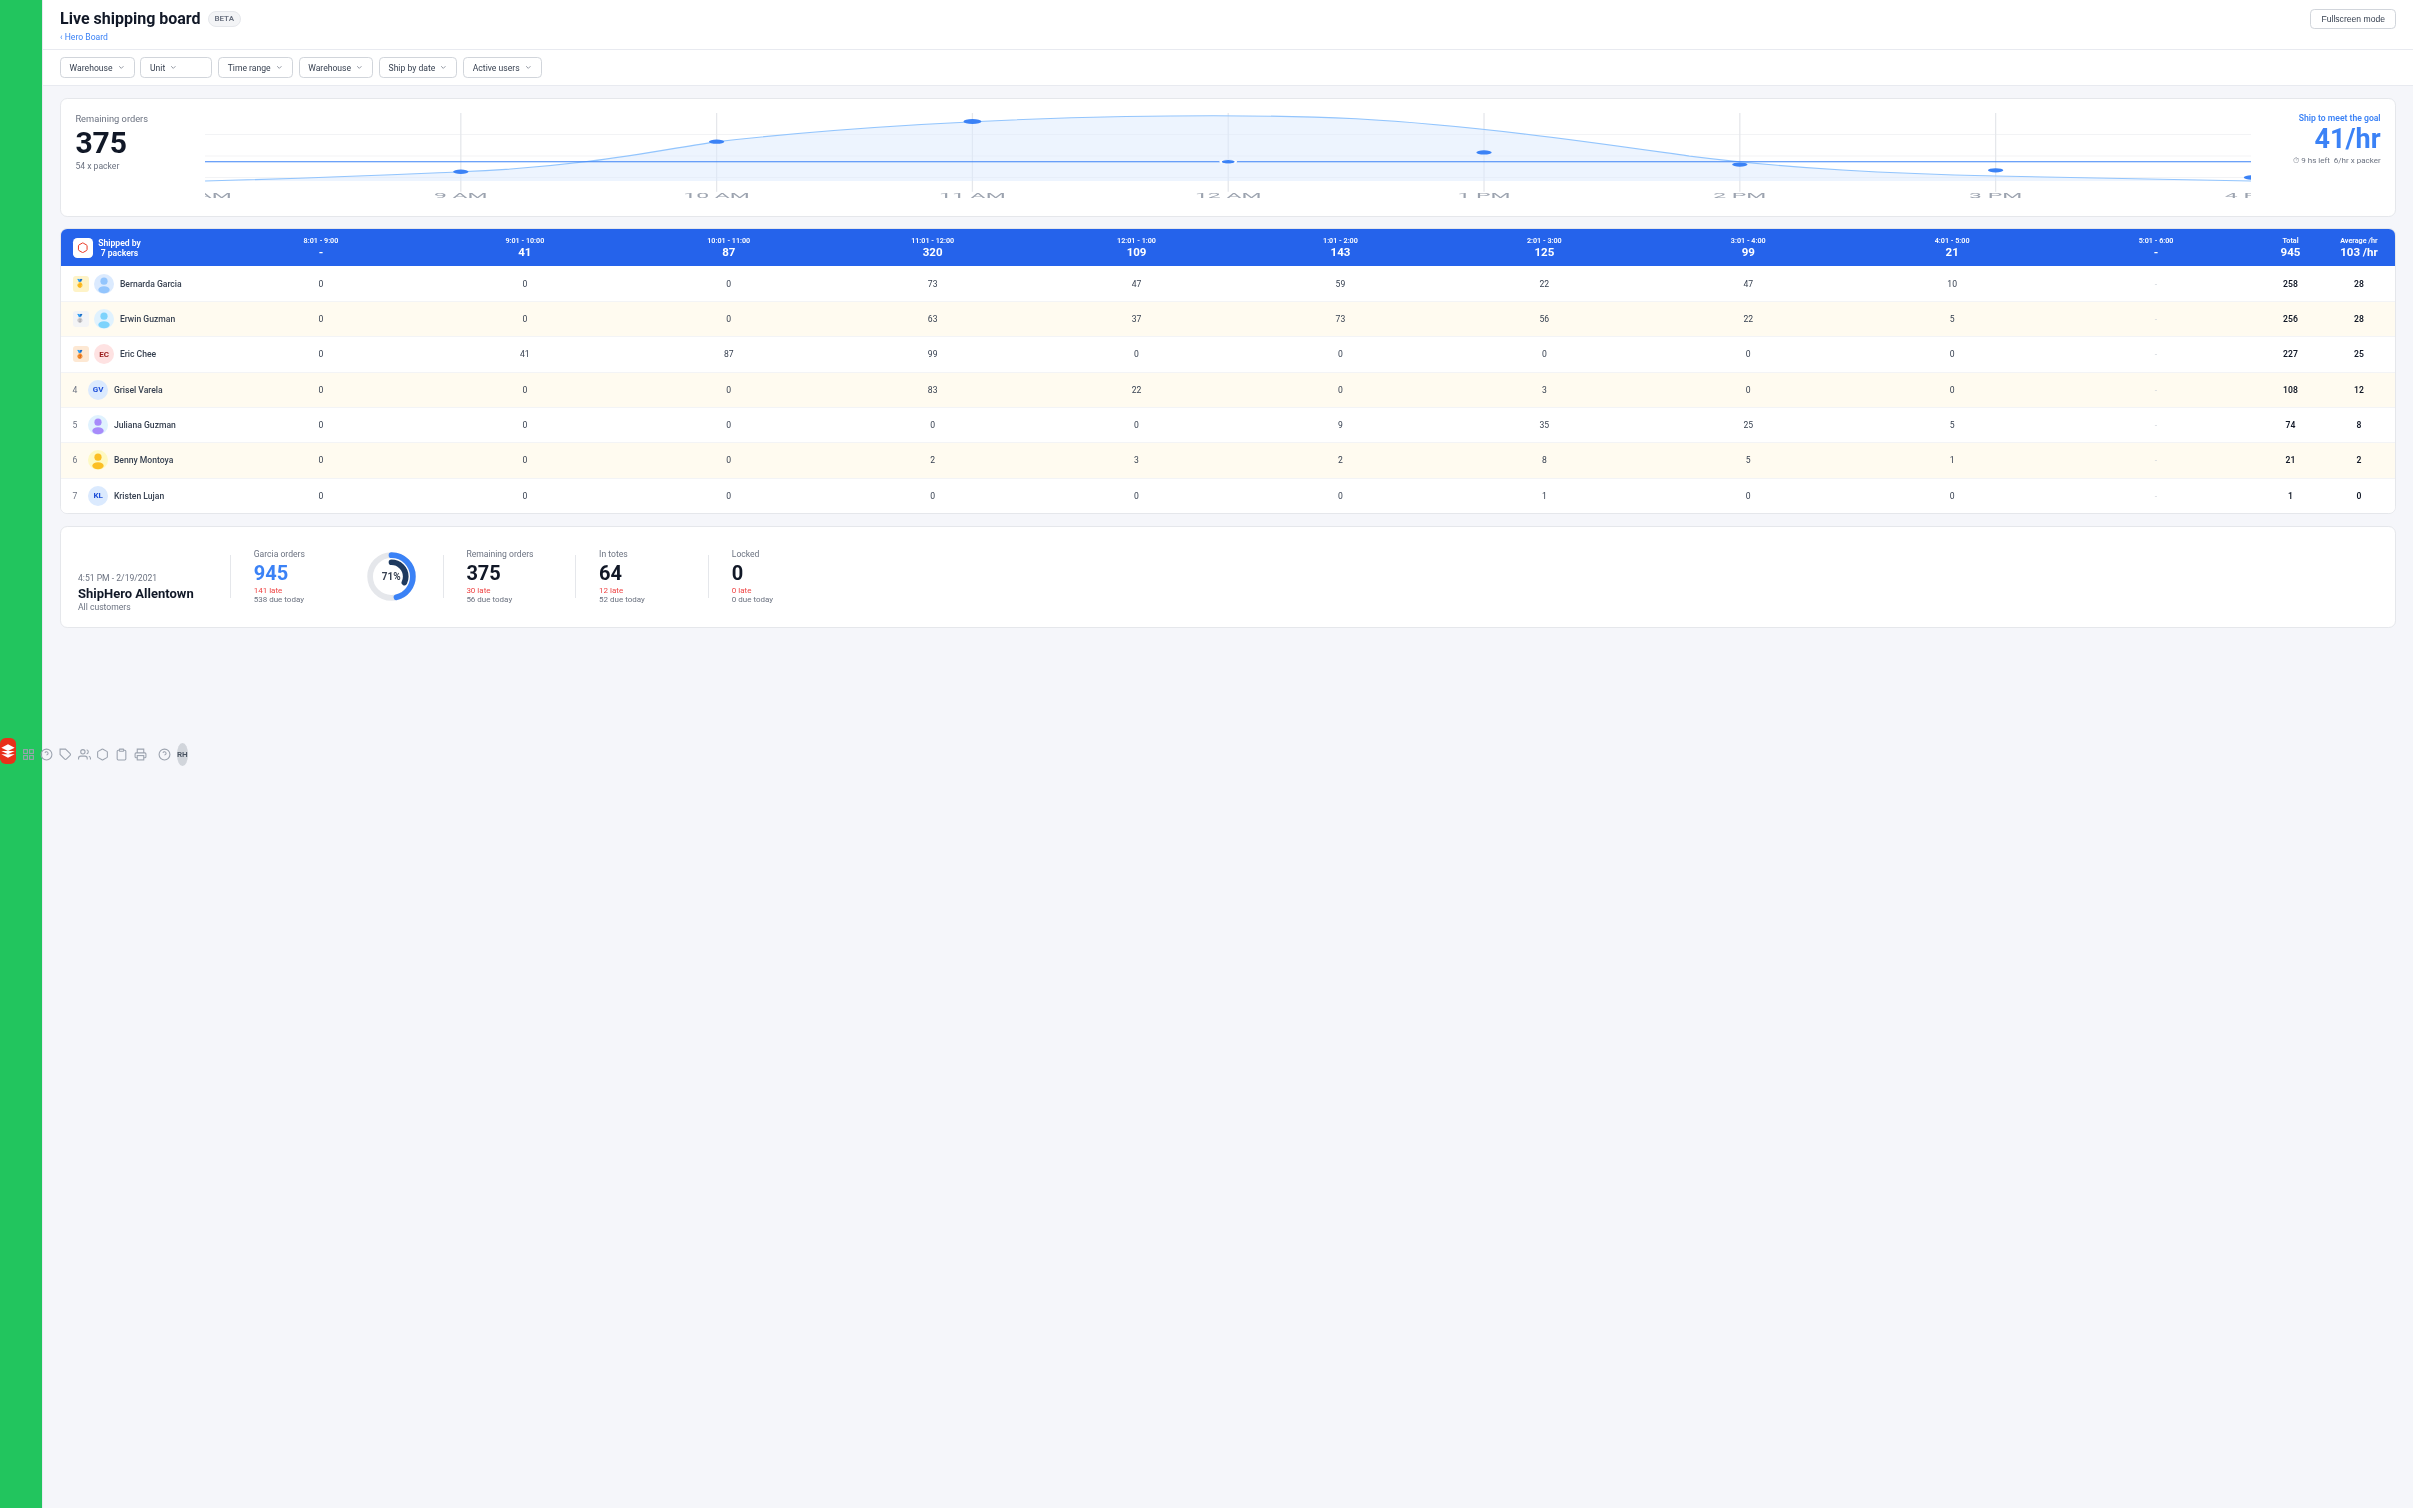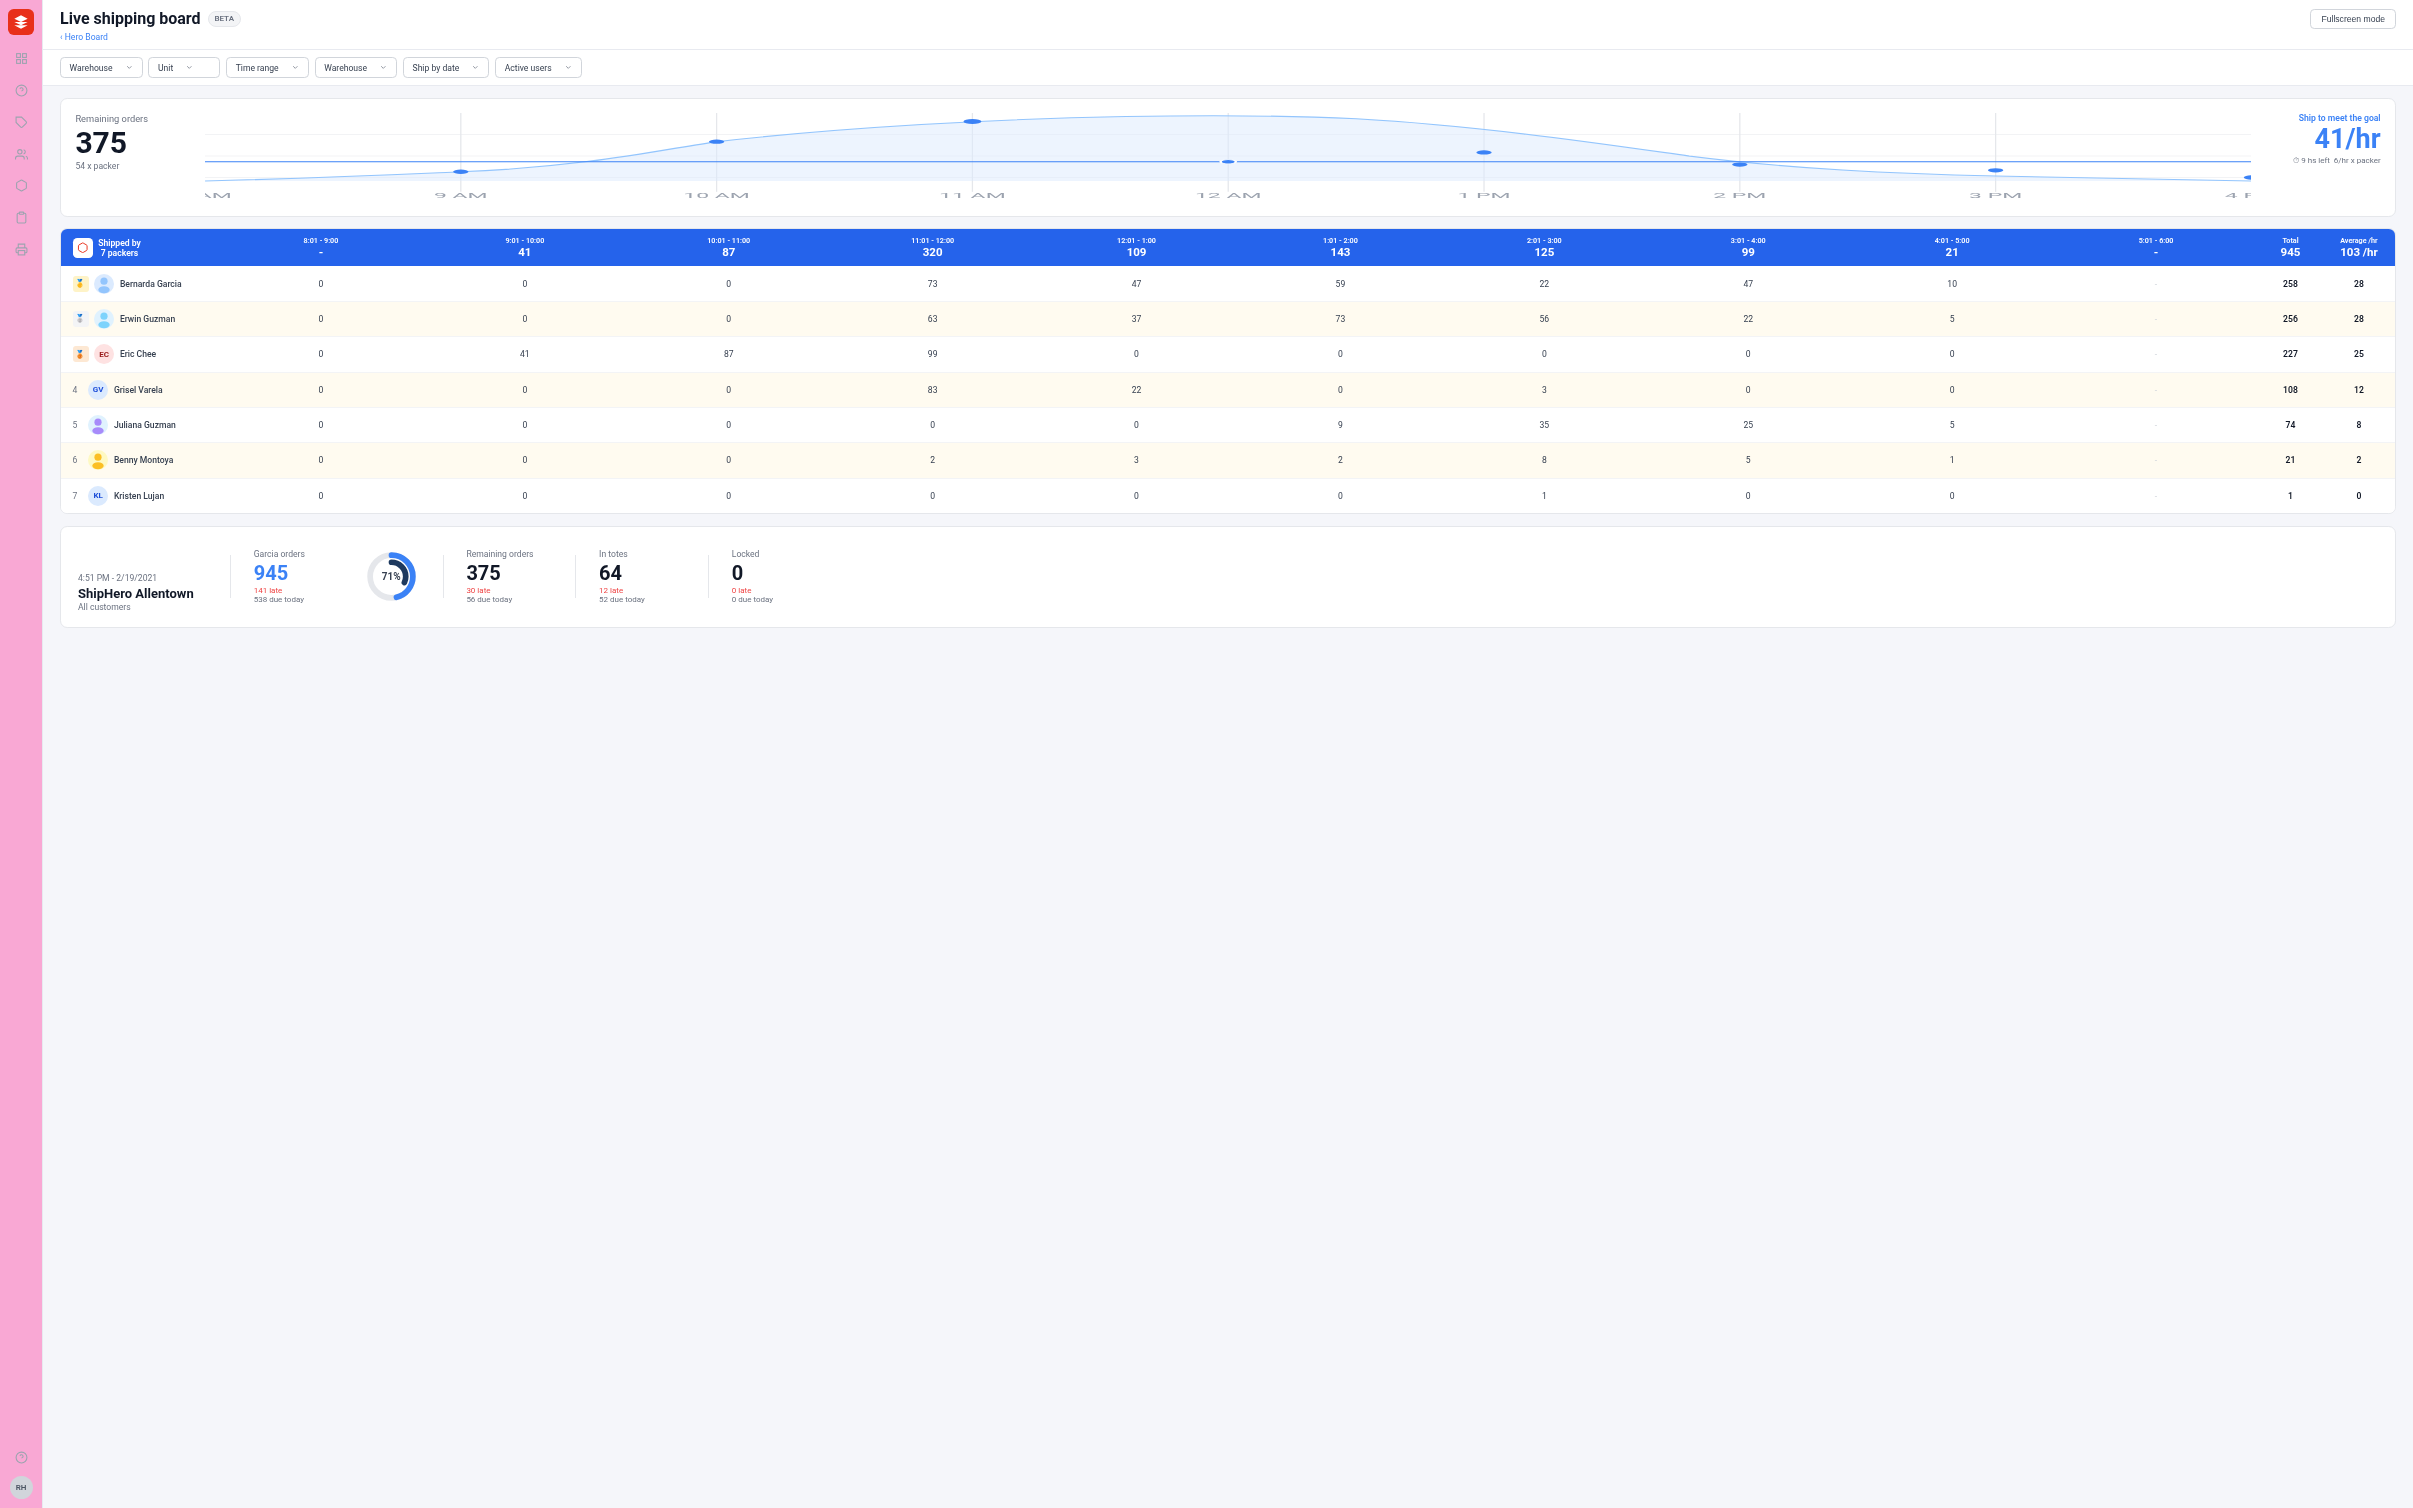--- a/index.html
+++ b/index.html
@@ -1,19 +1,19 @@
 <!DOCTYPE html>
 <html style="font-size:11.5px"><head>
   <meta charset="utf-8">
   <style>
     * { box-sizing: border-box; margin: 0; padding: 0; }
     body { font-family: -apple-system, BlinkMacSystemFont, 'Segoe UI', Roboto, sans-serif; background: #f5f6fa; display: flex; height: 100vh; overflow: hidden; font-size: 9.3px; }
 
     
-    .sidebar { width: 43px; background: #f9a8d4; border-right: 0.7px solid #e8eaf0; display: flex; flex-direction: column; align-items: center; padding: 8.6px 0; gap: 5.7px; flex-shrink: 0; }
+    .sidebar { width: 43px; background: #22c55e; border-right: 0.7px solid #e8eaf0; display: flex; flex-direction: row; align-items: center; padding: 8.6px 0; gap: 5.7px; flex-shrink: 0; }
     .sidebar-logo { width: 26px; height: 26px; background: #e8301a; border-radius: 5.7px; display: flex; align-items: center; justify-content: center; margin-bottom: 5.7px; }
     .sidebar-logo svg { width: 16px; height: 16px; fill: white; }
     .sidebar-icon { width: 26px; height: 26px; display: flex; align-items: center; justify-content: center; border-radius: 5.7px; cursor: pointer; color: #9ca3af; }
     .sidebar-icon svg { width: 13px; height: 13px; }
     .sidebar-spacer { flex: 1; }
     .sidebar-avatar { width: 23px; height: 23px; border-radius: 50%; background: #d1d5db; display: flex; align-items: center; justify-content: center; font-size: 8px; font-weight: 600; color: #4b5563; cursor: pointer; }
 
     
     .main { flex: 1; display: flex; flex-direction: column; overflow: hidden; }
 
@@ -22,21 +22,21 @@
     .header-top { display: flex; align-items: center; justify-content: space-between; margin-bottom: 2.9px; }
     .header-title-row { display: flex; align-items: center; gap: 7.2px; }
     .header-title { font-size: 16px; font-weight: 700; color: #111827; }
     .beta-badge { background: #f3f4f6; color: #6b7280; font-size: 8px; font-weight: 600; padding: 2.2px 5.7px; border-radius: 8.6px; border: 0.7px solid #e5e7eb; }
     .fullscreen-btn { border: 0.7px solid #d1d5db; background: #fff; color: #374151; font-size: 8.6px; padding: 4.3px 10px; border-radius: 4.3px; cursor: pointer; }
     .breadcrumb { font-size: 8.6px; color: #6b7280; margin-bottom: 7.2px; }
     .breadcrumb span { color: #3b82f6; }
 
     
     .filters { display: flex; gap: 5.7px; padding: 7.2px 17px; background: #fff; border-bottom: 0.7px solid #e8eaf0; }
-    .filter-select { border: 0.7px solid #d1d5db; border-radius: 4.3px; padding: 4.3px 8.6px; font-size: 8.6px; color: #374151; background: #fff; cursor: pointer; display: flex; align-items: center; gap: 12px; min-width: 72px; }
+    .filter-select { border: 0.7px solid #d1d5db; border-radius: 4.3px; padding: 4.3px 8.6px; font-size: 8.6px; color: #374151; background: #fff; cursor: pointer; display: flex; align-items: center; gap: 4px; min-width: 72px; }
 
     
     .content { flex: 1; overflow-y: auto; padding: 11.5px 17px; }
 
     
     .chart-card { background: #fff; border: 0.7px solid #e5e7eb; border-radius: 7.2px; padding: 14.4px; margin-bottom: 11.5px; display: flex; align-items: stretch; gap: 14.4px; }
     .chart-left { min-width: 115px; }
     .chart-left-label { font-size: 9.3px; color: #6b7280; margin-bottom: 4.3px; }
     .chart-left-number { font-size: 30px; font-weight: 700; color: #111827; line-height: 1; }
     .chart-left-sub { font-size: 8.6px; color: #6b7280; margin-top: 2.9px; }

